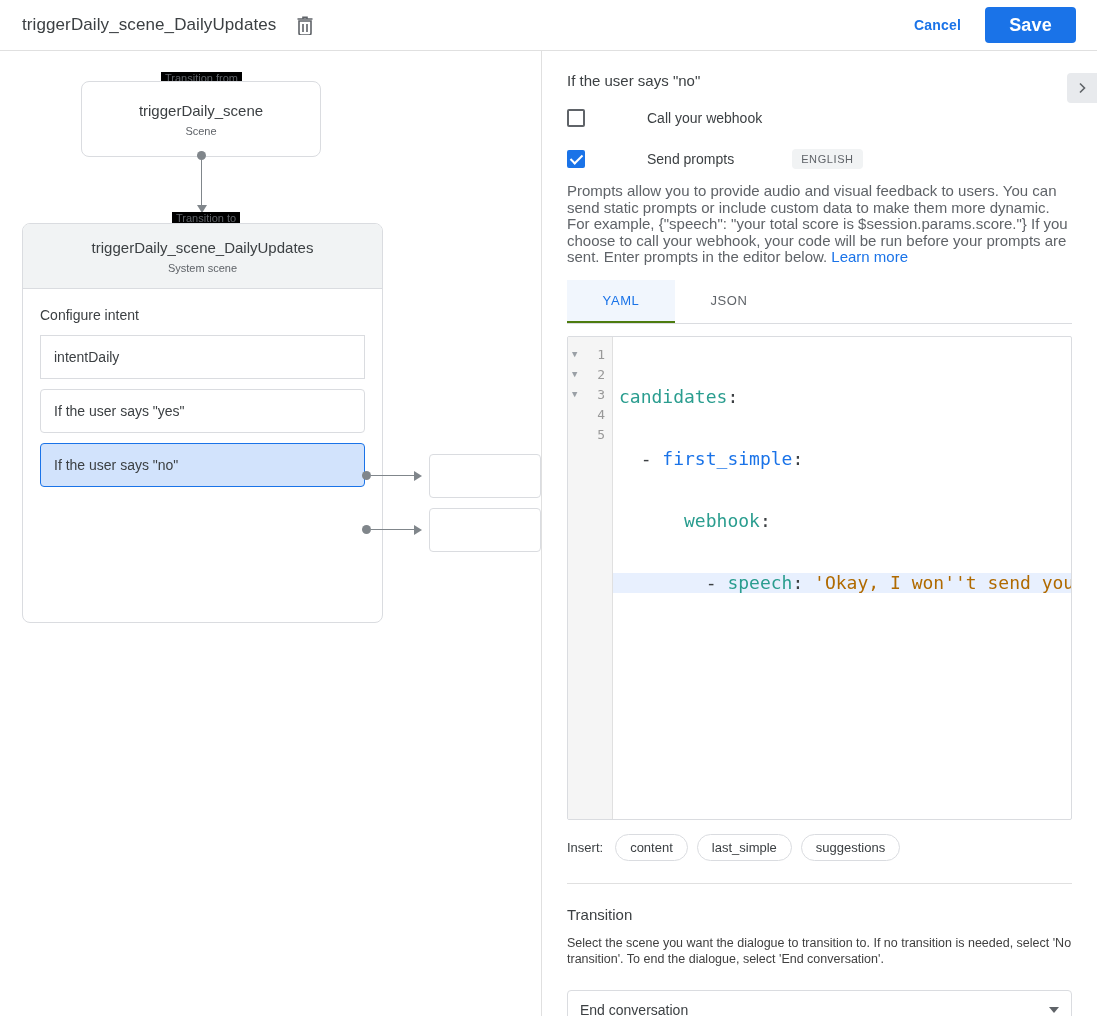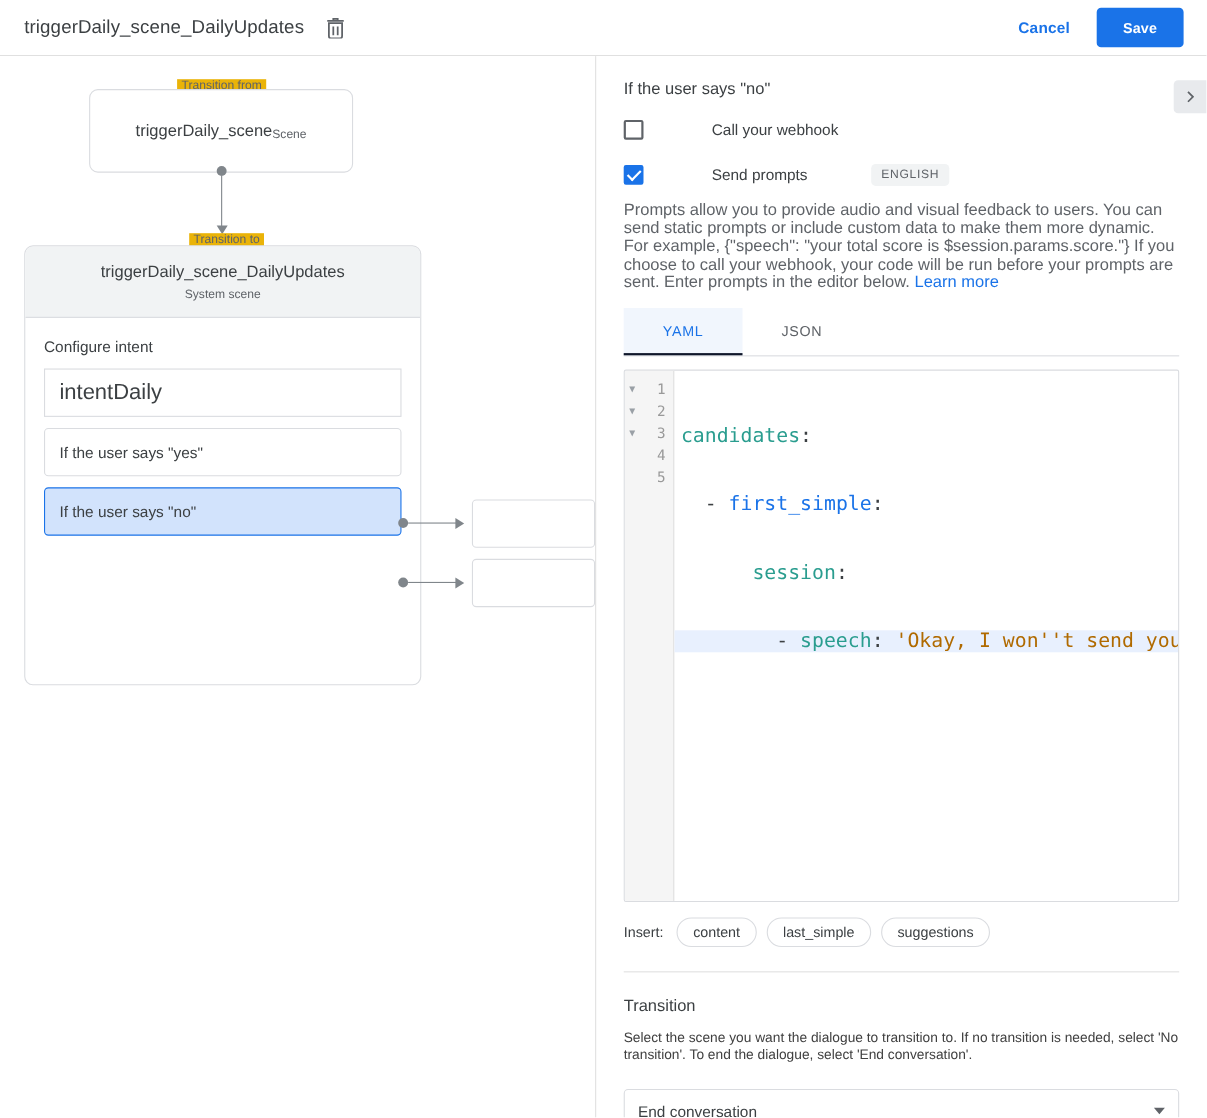--- a/index.html
+++ b/index.html
@@ -42,21 +42,21 @@
     font-size: 14px;
     font-weight: bold;
     padding: 8px 12px;
     cursor: pointer;
     letter-spacing: .2px;
   }
   .save-btn {
     margin-left: 12px; margin-right: 21px;
     background: #1a73e8;
     color: #ffffff;
-    font-size: 13px;
+    font-size: 18px;
     font-weight: bold;
     border: none;
     border-radius: 4px;
     height: 36px;
     padding: 0 24px;
     cursor: pointer;
     letter-spacing: .2px;
   }
 
   
@@ -67,28 +67,28 @@
     background: #ffffff;
     overflow: hidden;
   }
   .node-from {
     position: absolute;
     left: 81px; top: 30px;
     width: 240px; height: 76px;
     border: 1px solid #dadce0;
     border-radius: 8px;
     background: #ffffff;
-    display: flex; flex-direction: row;
+    display: flex; flex-direction: column;
     align-items: center; justify-content: center;
   }
   .node-label {
     position: absolute;
     font-size: 11px;
     color: #5f6368;
-    background: #eab308;
+    background: #000000;
     padding: 0 4px;
   }
   .label-from { left: 161px; top: 21px; }
   .label-to { left: 172px; top: 161px; }
   .node-title { font-size: 15px; color: #3c4043; }
   .node-sub { font-size: 11px; color: #5f6368; margin-top: 6px; }
 
   .connector {
     position: absolute;
     left: 197px; top: 100px;
@@ -133,21 +133,21 @@
     font-size: 14px; color: #3c4043;
     padding: 18px 0 0 17px;
   }
   .field-box {
     margin: 12px 17px 0 17px;
     height: 44px;
     border: 1px solid #dadce0;
     border-radius: 0;
     display: flex; align-items: center;
     padding-left: 13px;
-    font-size: 20px; color: #3c4043;
+    font-size: 14px; color: #3c4043;
     background: #ffffff;
   }
   .cond-box {
     margin: 10px 17px 0 17px;
     height: 44px;
     border: 1px solid #dadce0;
     border-radius: 4px;
     display: flex; align-items: center;
     padding-left: 13px;
     font-size: 14px; color: #3c4043;
@@ -271,21 +271,21 @@
     text-align: center;
     font-size: 13px;
     letter-spacing: .6px;
     padding: 13px 0;
     color: #5f6368;
     cursor: pointer;
   }
   .tab.active {
     color: #1a73e8;
     background: #f1f6fd;
-    border-bottom: 2px solid #0f172a;
+    border-bottom: 2px solid #4d7c0f;
   }
 
   .editor {
     margin-top: 12px;
     height: 484px;
     border: 1px solid #dadce0;
     border-radius: 2px;
     display: flex;
     overflow: hidden;
     background: #ffffff;
@@ -482,21 +482,21 @@
           <div class="gutter-row">
               <span>4</span>
             </div>
           <div class="gutter-row">
               <span>5</span>
             </div>
         </div>
         <div class="code">
           <div class="code-line"><span class="k-key">candidates</span><span class="k-dash">:</span></div>
           <div class="code-line"><span class="k-dash">  - </span><span class="k-key2">first_simple</span><span class="k-dash">:</span></div>
-          <div class="code-line"><span class="k-dash">      </span><span class="k-key">session</span><span class="k-dash">:</span></div>
+          <div class="code-line"><span class="k-dash">      </span><span class="k-key">webhook</span><span class="k-dash">:</span></div>
           <div class="code-line hl"><span class="k-dash">        - </span><span class="k-key">speech</span><span class="k-dash">: </span><span class="k-str">'Okay, I won''t send you daily update</span></div>
           <div class="code-line"></div>
         </div>
       </div>
 
       <div class="insert-row">
         <div class="insert-label">Insert:</div>
         <div class="chip">content</div>
         <div class="chip">last_simple</div>
         <div class="chip">suggestions</div>

